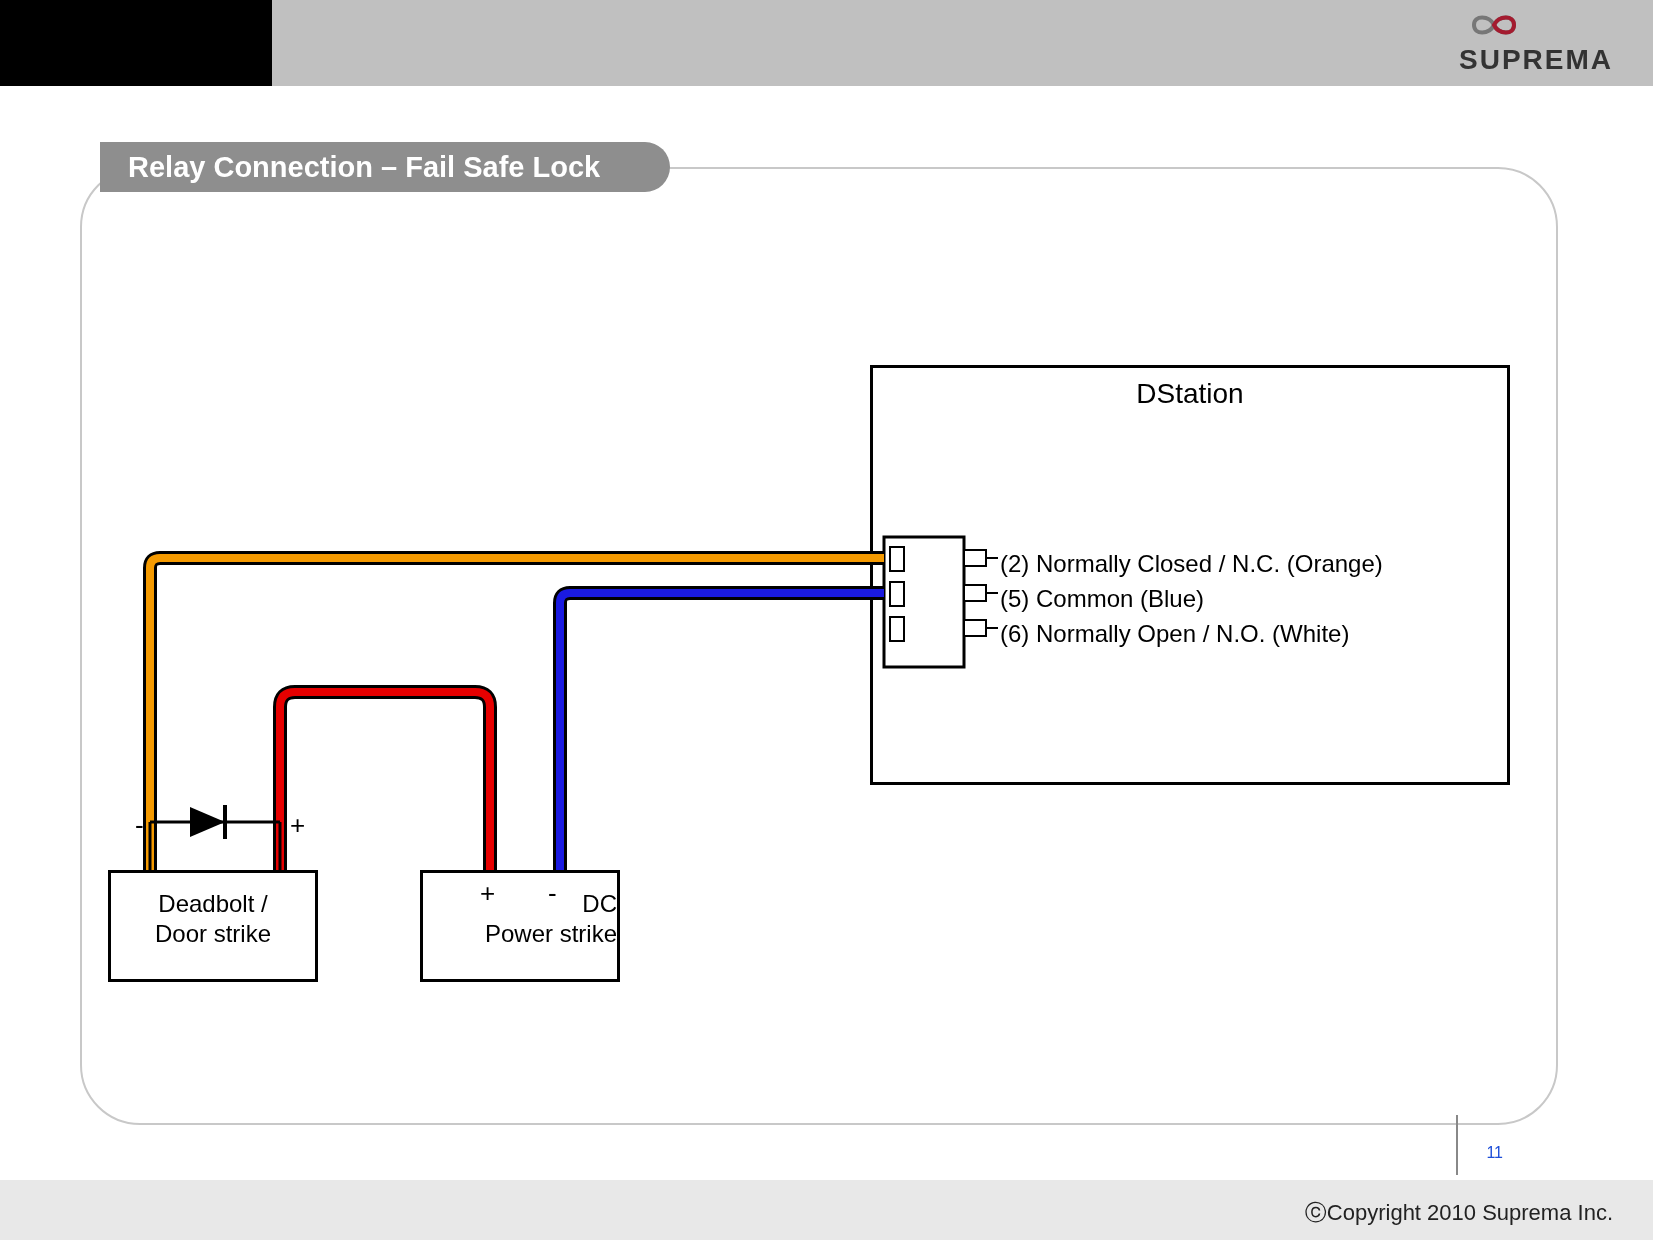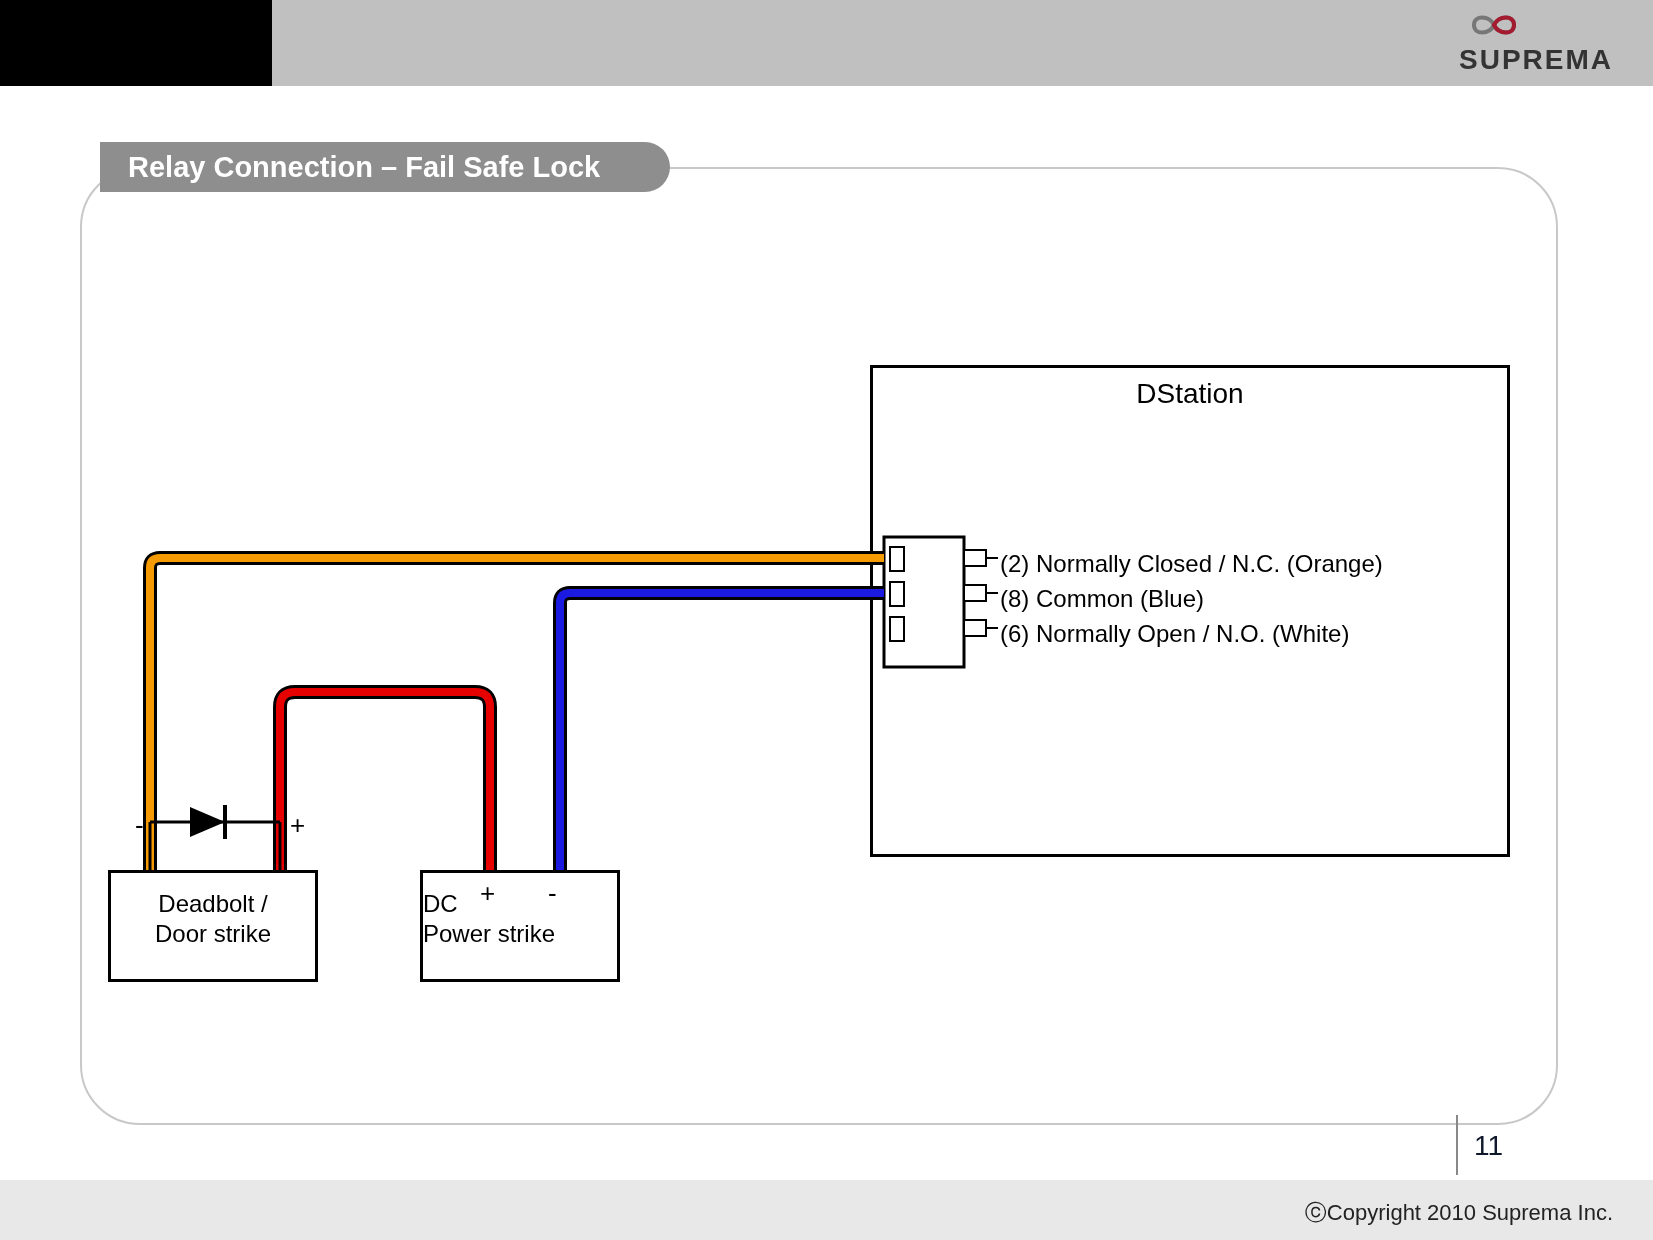--- a/index.html
+++ b/index.html
@@ -5,30 +5,30 @@
 html,body{margin:0;padding:0;width:1653px;height:1240px;background:#fff;font-family:Arial,Helvetica,sans-serif;position:relative}
 .header-bar{position:absolute;left:0;top:0;width:1653px;height:86px;background:#c0c0c0}
 .header-black{position:absolute;left:0;top:0;width:272px;height:86px;background:#000}
 .brand{position:absolute;right:40px;top:10px;text-align:left}
 .brand-text{font-family:Arial,Helvetica,sans-serif;font-weight:900;font-size:28px;letter-spacing:2px;color:#333}
 .title-pill{position:absolute;left:100px;top:142px;height:50px;padding:0 70px 0 28px;background:#8e8e8e;color:#fff;font-size:29px;font-weight:bold;line-height:50px;border-top-right-radius:25px;border-bottom-right-radius:25px;z-index:2}
 .frame{position:absolute;left:80px;top:167px;width:1478px;height:958px;border:2px solid #c8c8c8;border-radius:60px;box-sizing:border-box}
 .footer-bar{position:absolute;left:0;bottom:0;width:1653px;height:60px;background:#e8e8e8}
 .footer-bar .cp{position:absolute;right:40px;top:18px;font-size:22px;color:#222}
 .page-sep{position:absolute;right:195px;bottom:65px;width:2px;height:60px;background:#888}
-.page-num{position:absolute;right:150px;bottom:78px;font-size:28px;color:#0f172a}
+.page-num{position:absolute;right:150px;bottom:78px;font-size:16px;color:#1d4ed8}
 
-.dstation{position:absolute;left:870px;top:365px;width:640px;height:492px;border:3px solid #000;box-sizing:border-box}
+.dstation{position:absolute;left:870px;top:365px;width:640px;height:420px;border:3px solid #000;box-sizing:border-box}
 .dstation-title{position:absolute;left:0;top:10px;width:100%;text-align:center;font-size:28px;color:#000}
 
 .wires{position:absolute;left:80px;top:167px;width:1478px;height:958px;pointer-events:none}
 
 .lock-box{position:absolute;left:108px;top:870px;width:210px;height:112px;border:3px solid #000;box-sizing:border-box;text-align:center;padding-top:16px;font-size:24px;line-height:30px}
 
-.dc-box{position:absolute;left:420px;top:870px;width:200px;height:112px;border:3px solid #000;box-sizing:border-box;text-align:left;padding-top:16px;font-size:24px;line-height:30px}
+.dc-box{position:absolute;left:420px;top:870px;width:200px;height:112px;border:3px solid #000;box-sizing:border-box;text-align:right;padding-top:16px;font-size:24px;line-height:30px}
 .label-row{position:absolute;font-size:24px;color:#000}
 .pm{position:absolute;font-size:26px}
 </style>
 </head>
 <body>
 
 <div class="header-bar"></div>
 <div class="header-black"></div>
 <div class="brand">
   <svg width="70" height="30" viewBox="0 0 70 30">
@@ -39,21 +39,21 @@
 </div>
 
 <div class="title-pill">Relay Connection – Fail Safe Lock</div>
 <div class="frame"></div>
 
 <div class="dstation">
   <div class="dstation-title">DStation</div>
 </div>
 
 <div class="label-row" style="left:1000px;top:550px">(2) Normally Closed / N.C. (Orange)</div>
-<div class="label-row" style="left:1000px;top:585px">(8) Common (Blue)</div>
+<div class="label-row" style="left:1000px;top:585px">(5) Common (Blue)</div>
 <div class="label-row" style="left:1000px;top:620px">(6) Normally Open / N.O. (White)</div>
 
 <div class="lock-box">
   <span>Deadbolt /</span><br>
   <span>Door strike</span>
 </div>
 <div class="pm" style="left:135px;top:810px">-</div>
 <div class="pm" style="left:290px;top:810px">+</div>
 
 <div class="dc-box">

